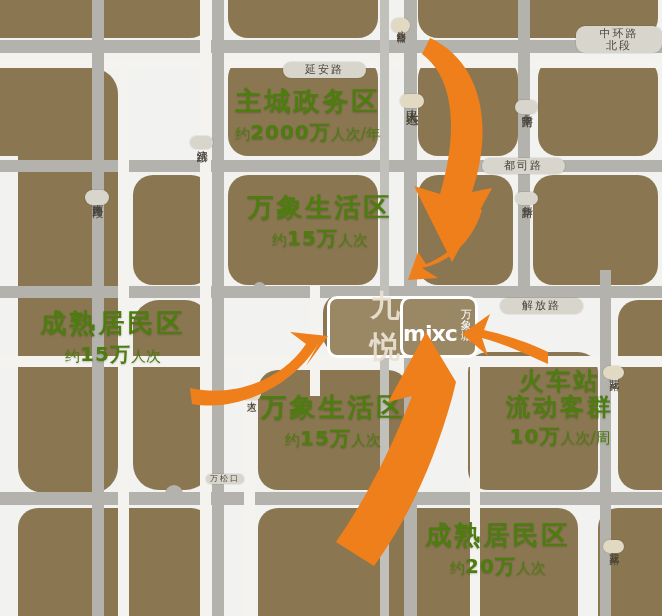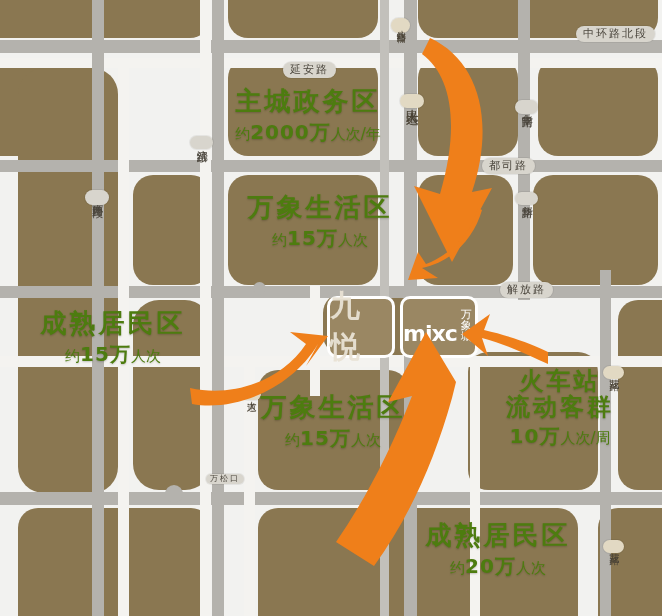--- a/index.html
+++ b/index.html
@@ -13,21 +13,21 @@
 
   
   .road{position:absolute;background:#b4b2ad;}
   .road.white{background:#f4f3f0;}
   .road.thin{background:#c2c0bb;}
   .rname{position:absolute;background:#d8d5cd;border-radius:9px;color:#4a453c;
          font-size:11px;line-height:1.05;letter-spacing:1px;text-align:center;
          display:flex;align-items:center;justify-content:center;
          box-shadow:0 0 0 1px rgba(0,0,0,.06);}
   .rname.v{writing-mode:vertical-rl;text-orientation:upright;padding:5px 1px;}
-  .rname.h{padding:2px 7px;letter-spacing:2px;}
+  .rname.h{padding:2px 22px;letter-spacing:2px;}
   .rname.beige{background:#e2d9c3;color:#4a4336;}
 
   
   .dist{position:absolute;color:#4d7c0f;text-align:center;text-shadow:0 1px 2px rgba(0,0,0,.20);}
   .dist .t1{font-size:26px;font-weight:700;letter-spacing:3px;line-height:1.18;white-space:nowrap;}
   .dist .t2{font-size:15px;letter-spacing:0px;line-height:1.5;white-space:nowrap;}
   .dist .t2 b{font-size:20px;font-weight:700;letter-spacing:1px;}
   .dist.three .t1{line-height:1.1;}
 
   
@@ -95,21 +95,21 @@
   <div class="road white" style="left:244px; top:356px;width:11px;  height:260px;"></div>
   <div class="road white" style="left:118px; top:58px; width:11px;  height:558px;"></div>
   <div class="road white" style="left:310px; top:286px;width:10px;  height:110px;"></div>
 
   <div class="node" style="left:253px; top:282px; width:13px; height:13px;"></div>
   <div class="node" style="left:165px; top:485px; width:18px; height:18px;"></div>
 
   <div class="rname h" style="left:576px; top:26px;">中环路北段</div>
   <div class="rname h" style="left:283px; top:62px;">延安路</div>
   <div class="rname h" style="left:482px; top:158px;">都司路</div>
-  <div class="rname h" style="left:500px; top:282px;">解放路</div>
+  <div class="rname h" style="left:500px; top:298px;">解放路</div>
   <div class="rname h" style="left:206px; top:474px; font-size:8px;padding:1px 4px;">万松口</div>
 
   <div class="rname v" style="left:85px;  top:190px; width:22px;">中环路西段</div>
   <div class="rname v" style="left:190px; top:136px; width:21px;">浣纱路</div>
   <div class="rname v beige" style="left:391px; top:18px;  width:17px; font-size:9px;">八锦右路辅</div>
   <div class="rname v beige" style="left:400px; top:94px;  width:22px; font-size:13px;">人民大道</div>
   <div class="rname v" style="left:515px; top:100px; width:21px;">中华南路</div>
   <div class="rname v" style="left:515px; top:192px; width:21px;">新华路</div>
   <div class="rname v beige" style="left:603px; top:366px; width:19px; font-size:10px;">花冠路</div>
   <div class="rname v beige" style="left:603px; top:540px; width:19px; font-size:10px;">花冠路</div>
@@ -151,21 +151,21 @@
     </div>
   </div>
 
   <div class="dist" style="left:348px; top:520px; width:300px;">
     <div class="t1">成熟居民区</div>
     <div class="t2">
       <span>约</span><b>20万</b><span>人次</span>
     </div>
   </div>
 
-  <div class="card" style="left:327px; top:296px; width:62px; height:56px;">
+  <div class="card" style="left:327px; top:296px; width:62px; height:56px;padding-left:40px;">
     <span class="jy">九悦</span>
   </div>
 
   <div class="card" style="left:400px; top:296px; width:72px; height:56px;">
     <span class="mix">
       <span class="m1">mixc</span>
       <span class="m2">万象城</span>
     </span>
   </div>
 

